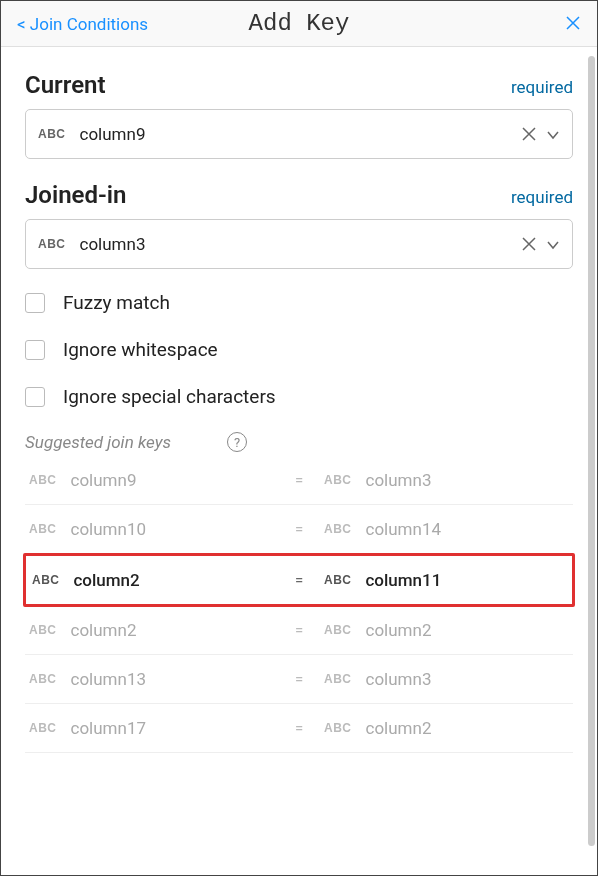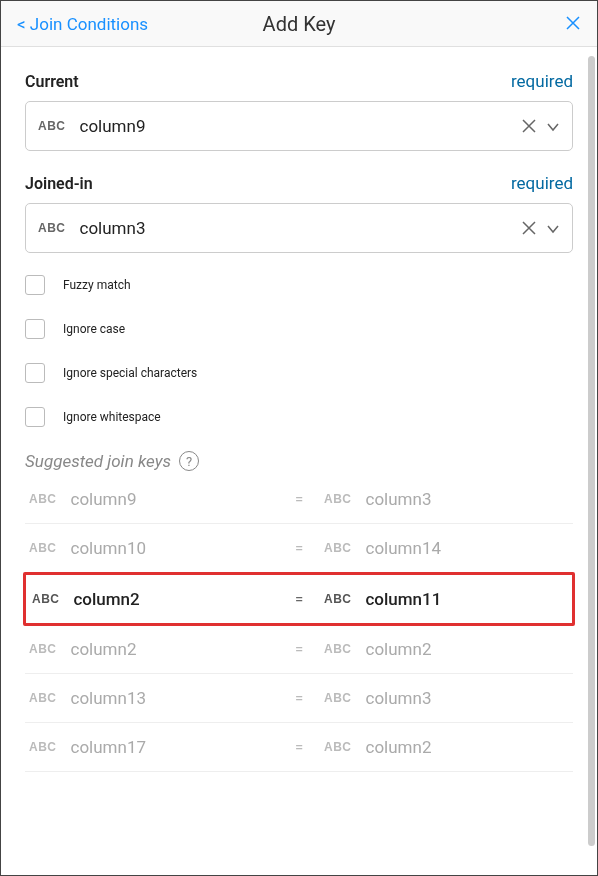--- a/index.html
+++ b/index.html
@@ -19,44 +19,45 @@
   border-bottom: 1px solid #e0e0e0;
   background: #f9f9f9;
   gap: 24px;
 }
 .back-link {
   color: #1890ff;
   font-size: 17px;
   cursor: pointer;
 }
 .title {
-  font-size: 20px;
+  font-size: 24px;
   color: #333;
   position: absolute;
   left: 50%;
   transform: translateX(-50%);
+  font-family: Liberation Mono, monospace;
 }
 .close-x {
   color: #1890ff;
   font-size: 22px;
   cursor: pointer;
 }
 .content {
   padding: 24px;
   overflow-y: auto;
   height: calc(100% - 50px);
 }
 .field-block { margin-bottom: 22px; }
 .field-header {
   display: flex;
   justify-content: space-between;
   align-items: baseline;
   margin-bottom: 10px;
 }
-.field-label { font-size: 16px; font-weight: 600; color: #222; }
+.field-label { font-size: 24px; font-weight: 600; color: #222; }
 .required { font-size: 17px; color: #0369a1; }
 .select-box {
   border: 1px solid #ccc;
   border-radius: 5px;
   display: flex;
   align-items: center;
   padding: 10px 12px;
   height: 50px;
 }
 .abc-badge {
@@ -76,26 +77,27 @@
   margin-bottom: 24px;
 }
 .checkbox {
   width: 20px; height: 20px;
   border: 1.5px solid #bbb;
   border-radius: 3px;
   margin-right: 18px;
   cursor: pointer;
   background: #fff;
 }
-.checkbox-label { font-size: 12px; color: #222; }
+.checkbox-label { font-size: 19px; color: #222; }
 .suggested-header {
   display: flex;
   align-items: center;
   margin-top: 8px;
   margin-bottom: 4px;
+  gap: 48px;
 }
 .suggested-label {
   font-size: 17px;
   font-style: italic;
   color: #888;
   margin-right: 8px;
 }
 .help-circle {
   width: 20px; height: 20px;
   border: 1.5px solid #888;
@@ -203,30 +205,26 @@
       </span>
     </div>
   </div>
 
   <div class="checkbox-row">
     <div class="checkbox"></div>
     <span class="checkbox-label">Fuzzy match</span>
   </div>
   <div class="checkbox-row">
     <div class="checkbox"></div>
-    <span class="checkbox-label">Ignore case</span>
+    <span class="checkbox-label">Ignore whitespace</span>
   </div>
   <div class="checkbox-row">
     <div class="checkbox"></div>
     <span class="checkbox-label">Ignore special characters</span>
   </div>
-  <div class="checkbox-row">
-    <div class="checkbox"></div>
-    <span class="checkbox-label">Ignore whitespace</span>
-  </div>
 
   <div class="suggested-header">
     <span class="suggested-label">Suggested join keys</span>
     <span class="help-circle">?</span>
   </div>
 
   <div id="suggestions-container">
       <div class="suggestion-row muted">
         <div class="sug-left">
           <span class="abc-badge">ABC</span>

